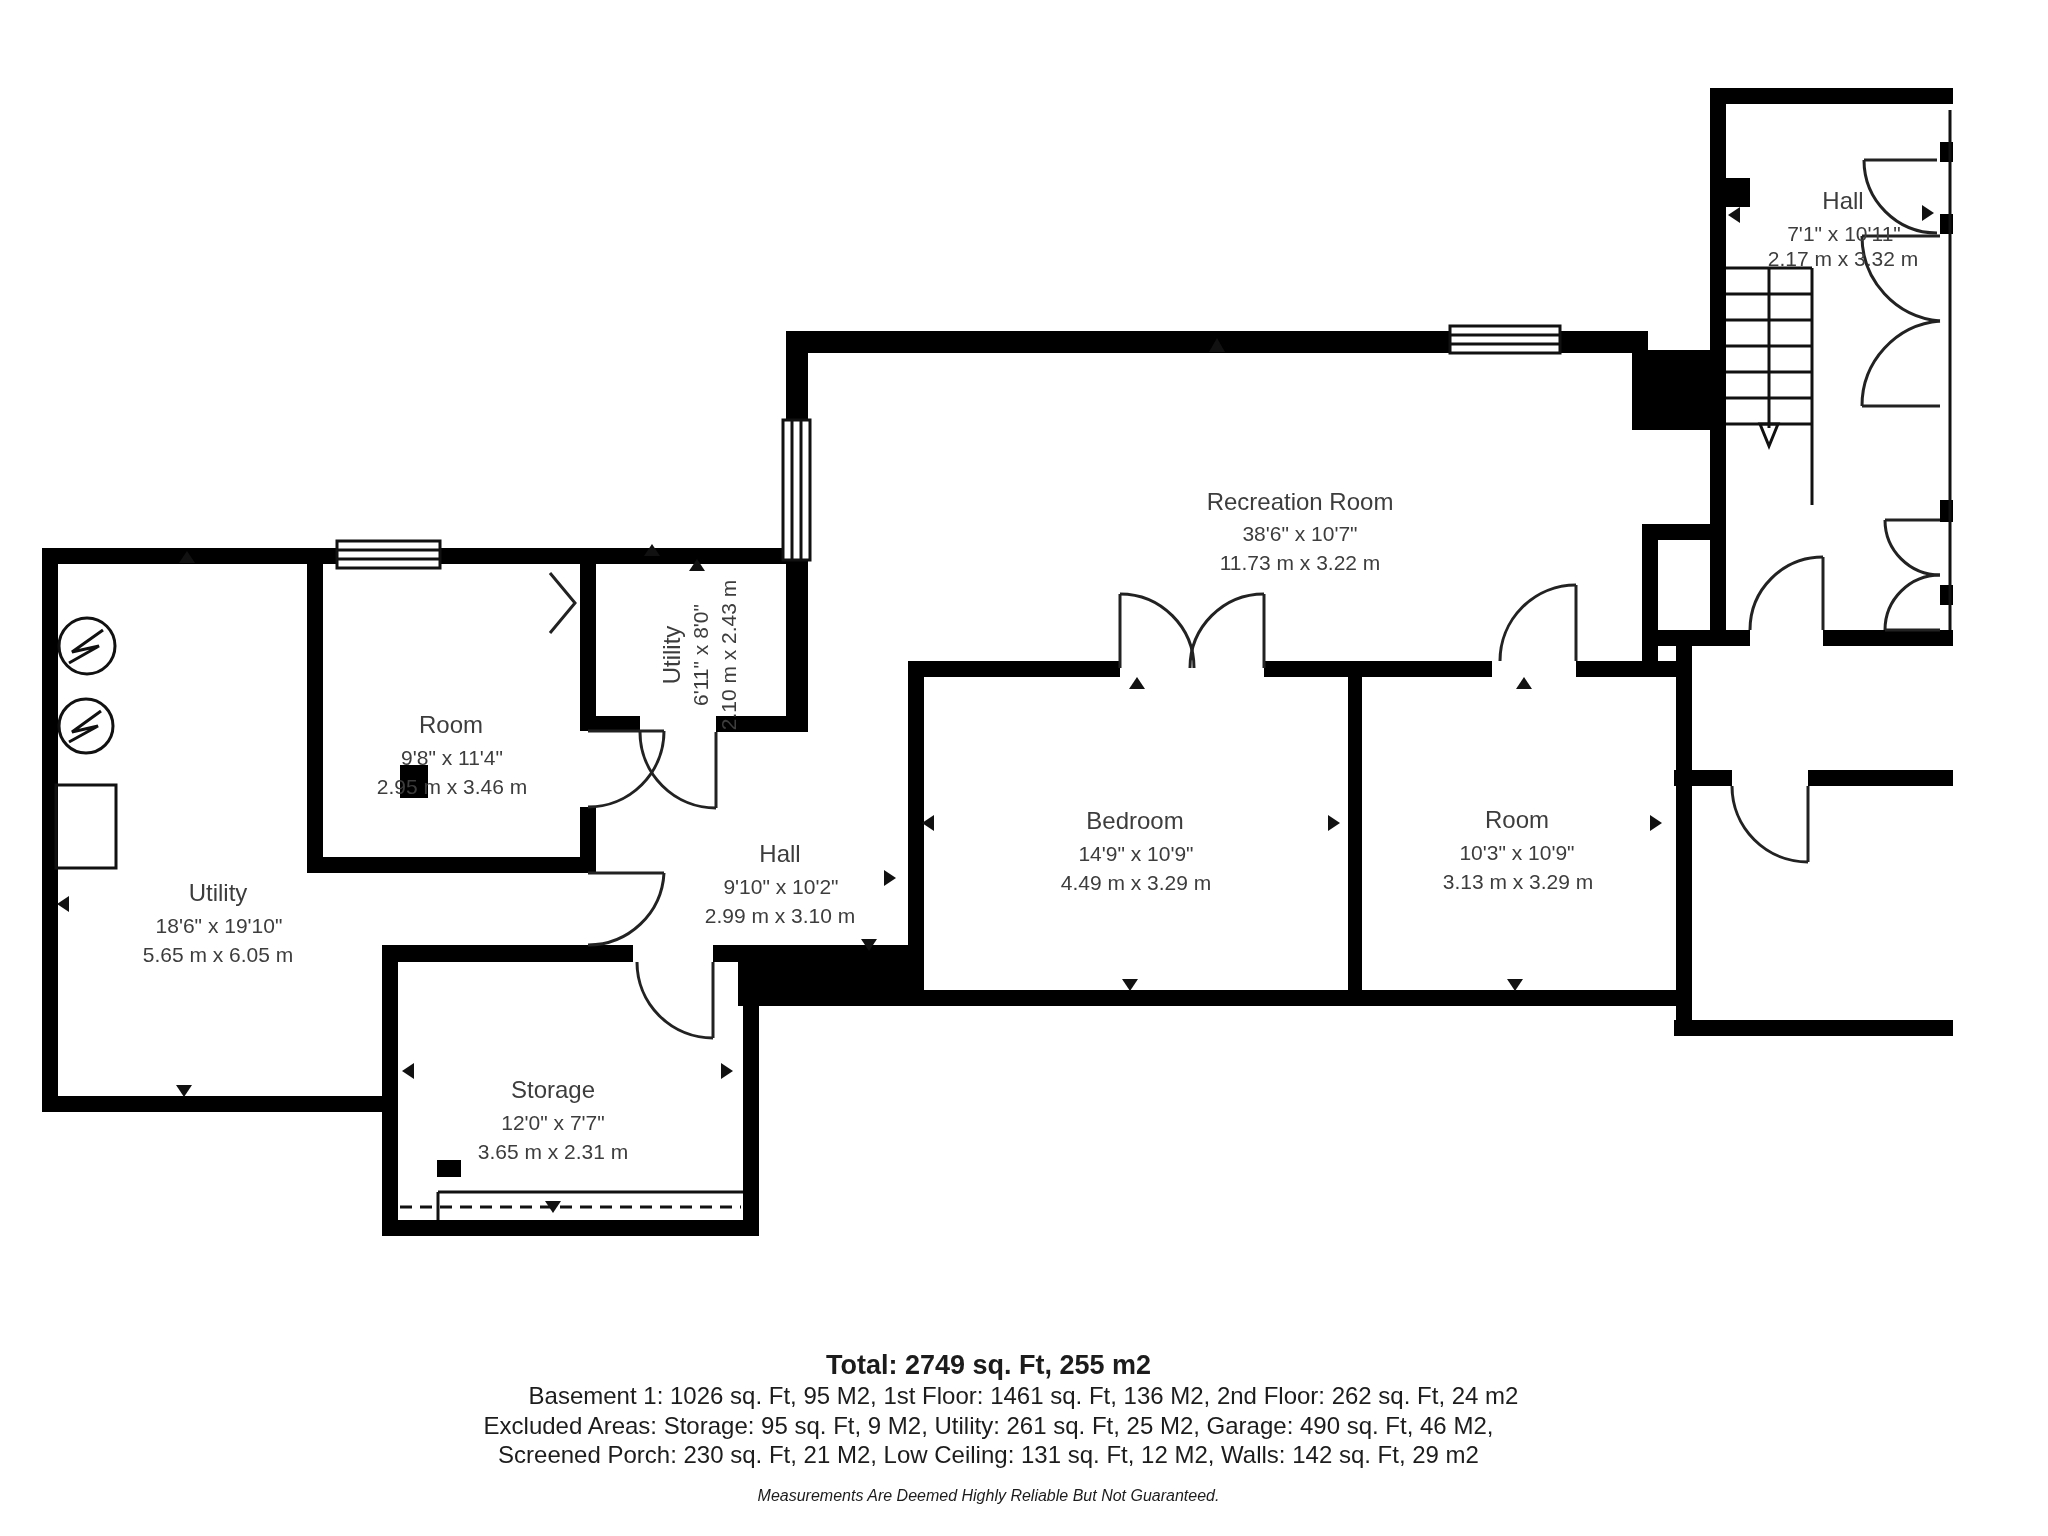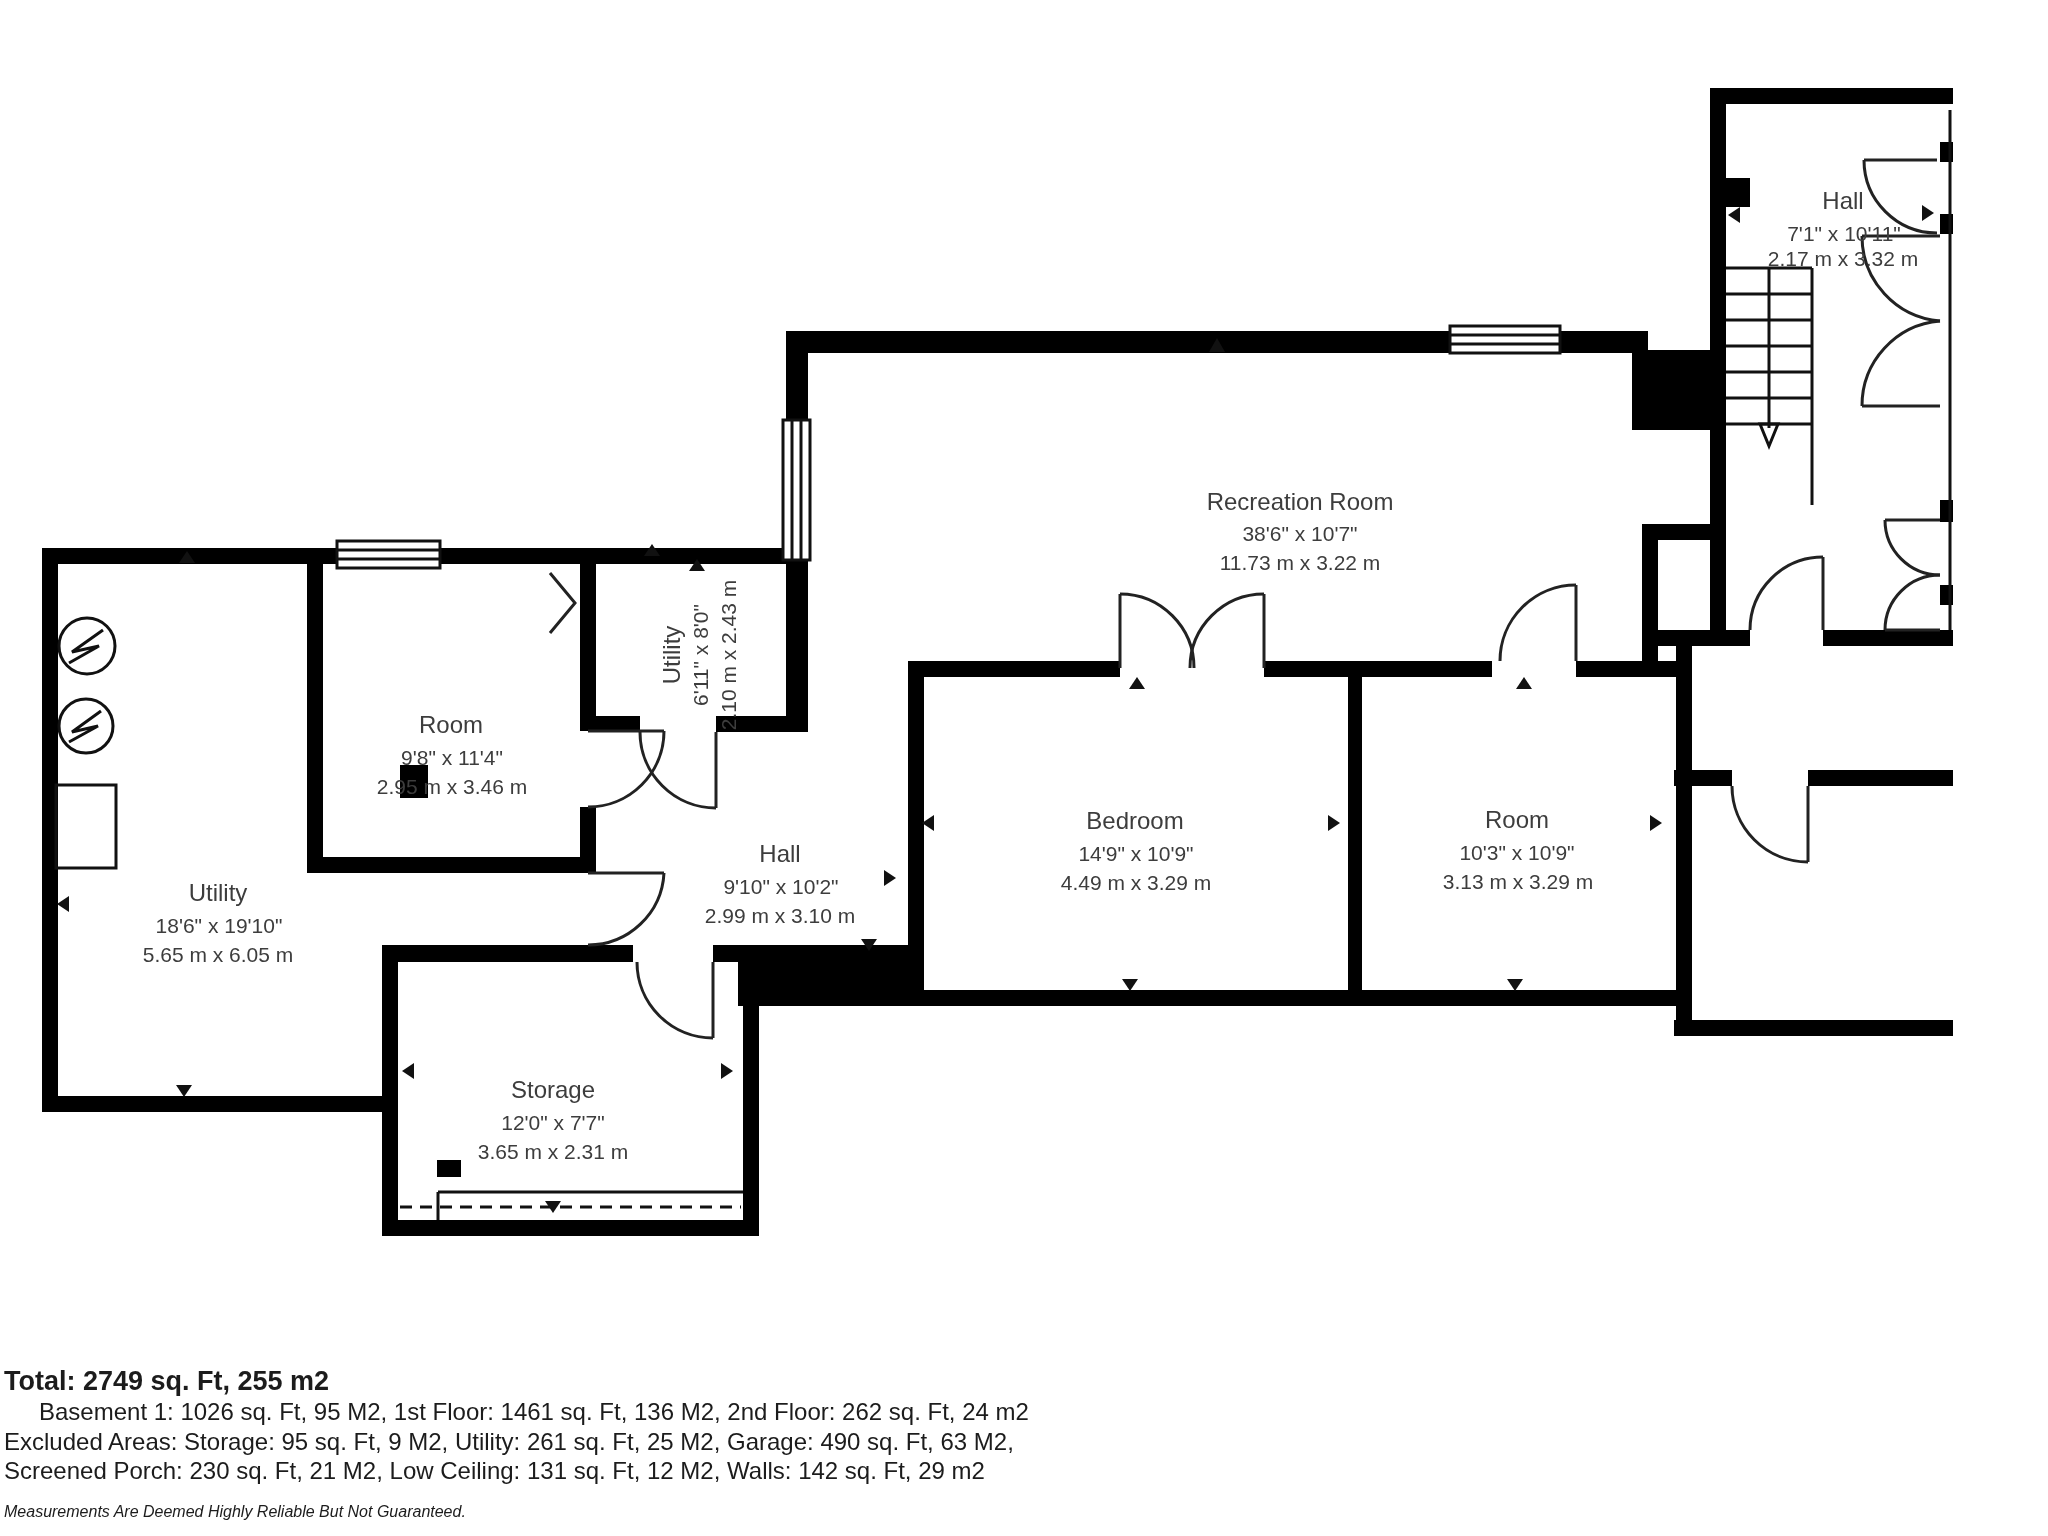--- a/index.html
+++ b/index.html
@@ -7,21 +7,21 @@
          font-family:"Liberation Sans", sans-serif;}
   svg{position:absolute;left:0;top:0;}
   .room-name{font-size:24px;fill:#3d3d3d;}
   .room-dim{font-size:21px;fill:#3d3d3d;}
   text{font-family:"Liberation Sans", sans-serif;}
   .wall{fill:#000000;stroke:none;}
   .thin{stroke:#111111;stroke-width:3;fill:none;}
   .door{stroke:#222222;stroke-width:3;fill:none;}
   .win{fill:#ffffff;stroke:#111111;stroke-width:3;}
   .arrow{fill:#111111;}
-  .footer{position:absolute;left:4px;width:100%;text-align:left;color:#1c1c1c;margin-top:16px;}
+  .footer{position:absolute;left:12px;width:100%;text-align:center;color:#1c1c1c;}
   .f-total{top:1350px;font-size:27px;font-weight:bold;}
   .f-line2{top:1382px;font-size:24px;padding-left:35px;}
   .f-line3{top:1412px;font-size:24px;}
   .f-line4{top:1441px;font-size:24px;}
   .f-disc{top:1487px;font-size:16px;font-style:italic;}
 </style>
 </head>
 <body>
 
 <div class="stage">
@@ -254,16 +254,16 @@
 
   <g text-anchor="middle">
     <text class="room-name" x="553" y="1098">Storage</text>
     <text class="room-dim" x="553" y="1130">12'0" x 7'7"</text>
     <text class="room-dim" x="553" y="1159">3.65 m x 2.31 m</text>
   </g>
 </svg>
 
   <div class="footer f-total">Total: 2749 sq. Ft, 255 m2</div>
   <div class="footer f-line2">Basement 1: 1026 sq. Ft, 95 M2, 1st Floor: 1461 sq. Ft, 136 M2, 2nd Floor: 262 sq. Ft, 24 m2</div>
-  <div class="footer f-line3">Excluded Areas: Storage: 95 sq. Ft, 9 M2, Utility: 261 sq. Ft, 25 M2, Garage: 490 sq. Ft, 63 M2,</div>
+  <div class="footer f-line3">Excluded Areas: Storage: 95 sq. Ft, 9 M2, Utility: 261 sq. Ft, 25 M2, Garage: 490 sq. Ft, 46 M2,</div>
   <div class="footer f-line4">Screened Porch: 230 sq. Ft, 21 M2, Low Ceiling: 131 sq. Ft, 12 M2, Walls: 142 sq. Ft, 29 m2</div>
   <div class="footer f-disc">Measurements Are Deemed Highly Reliable But Not Guaranteed.</div>
 </div>
 
 </body></html>

